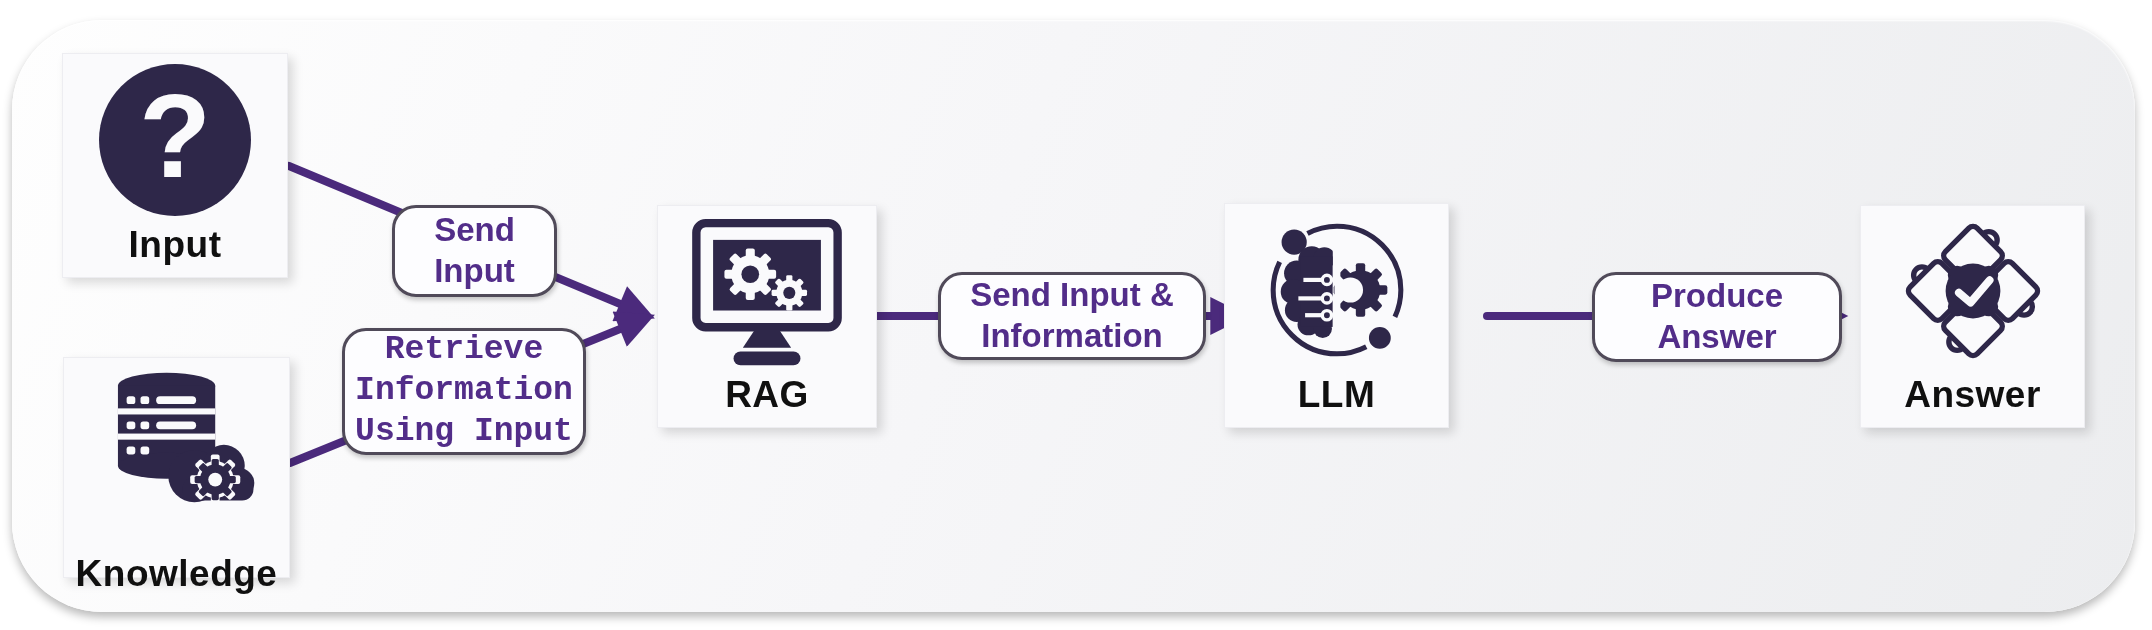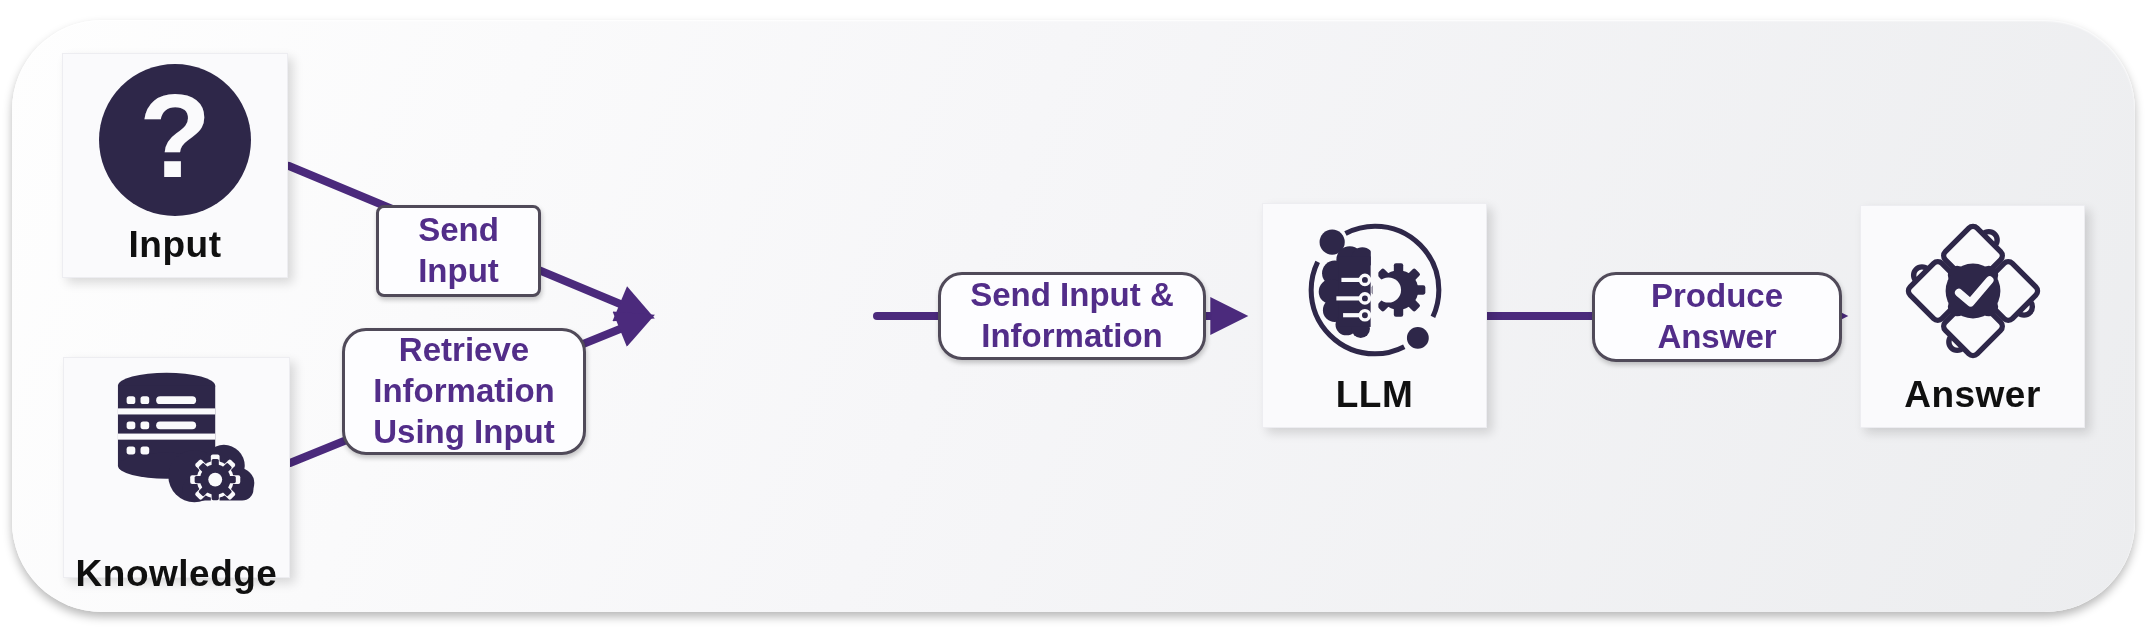--- a/index.html
+++ b/index.html
@@ -29,41 +29,41 @@
   }
   .node-icon{ flex:1; display:flex; align-items:center; justify-content:center; width:100%; }
   .node-label{
     font-weight:bold; color:#101010; font-size:37px; letter-spacing:0.5px;
     margin-bottom:14px; line-height:1;
   }
 
   #node-input     { left:62px;  top:53px;  width:226px; height:225px; }
   #node-knowledge { left:63px;  top:357px; width:227px; height:221px;gap:45px; }
   #node-rag       { left:657px; top:205px; width:220px; height:223px; }
-  #node-llm       { left:1262px;top:203px; width:225px; height:225px; }
+  #node-llm       { left:1224px;top:203px; width:225px; height:225px; }
   #node-answer    { left:1860px;top:205px; width:225px; height:223px; }
 
   .q-circle{
     width:152px; height:152px; border-radius:50%;
     background:#2e2749; color:#fafafc;
     display:flex; align-items:center; justify-content:center;
     font-size:118px; font-weight:bold; line-height:1; padding-bottom:8px;
   }
 
   .edge-label{
     position:absolute; z-index:4;
     background:#fdfdff;
     border:3px solid #504a59; border-radius:24px;
     color:#522d89; font-weight:bold; font-size:33px; line-height:1.24;
     display:flex; align-items:center; justify-content:center;
     text-align:center; white-space:pre-line;
     box-shadow:1px 3px 5px rgba(0,0,0,0.22);
   }
-  #edge-send-input { left:376px;  top:205px; width:165px; height:92px;border-radius:8px;  }
-  #edge-retrieve   { left:342px;  top:328px; width:244px; height:127px; }
+  #edge-send-input { left:392px;  top:205px; width:165px; height:92px;  }
+  #edge-retrieve   { left:342px;  top:328px; width:244px; height:127px;font-family:Liberation Mono, monospace; }
   #edge-send-info  { left:938px;  top:272px; width:268px; height:88px;  }
   #edge-produce    { left:1552px; top:272px; width:250px; height:90px;margin-left:40px;  }
 </style>
 </head>
 <body>
 
 <div class="canvas">
 
   <div class="panel"></div>
 
@@ -129,20 +129,35 @@
           <rect x="106" y="138" width="82" height="26" rx="13"></rect>
         </g>
         <use href="#gear8" transform="translate(144,140) scale(2.8)" fill="#fafafc"></use>
         <use href="#gear8" transform="translate(144,140) scale(2.3)" fill="#2e2749"></use>
         <circle cx="144" cy="140" r="8" fill="#fafafc"></circle>
       </svg>
     </div>
     <div class="node-label">Knowledge</div>
   </div>
 
+  <div class="node" id="node-rag">
+    <div class="node-icon">
+      <svg width="190" height="158" viewBox="0 0 200 170">
+        <rect x="24" y="12" width="152" height="112" rx="10" fill="none" stroke="#2e2749" stroke-width="9"></rect>
+        <rect x="42" y="30" width="116" height="76" fill="#2e2749"></rect>
+        <use href="#gear8" transform="translate(82,67) scale(2.7)" fill="#fafafc"></use>
+        <circle cx="82" cy="67" r="9.5" fill="#2e2749"></circle>
+        <use href="#gear8" transform="translate(124,87) scale(1.85)" fill="#fafafc"></use>
+        <circle cx="124" cy="87" r="6.5" fill="#2e2749"></circle>
+        <polygon points="86,128 114,128 126,146 74,146" fill="#2e2749"></polygon>
+        <rect x="64" y="150" width="72" height="15" rx="7.5" fill="#2e2749"></rect>
+      </svg>
+    </div>
+    <div class="node-label">RAG</div>
+  </div>
 
   <div class="node" id="node-llm">
     <div class="node-icon">
       <svg width="168" height="168" viewBox="0 0 200 200">
         <circle cx="100" cy="100" r="76" fill="none" stroke="#2e2749" stroke-width="6" stroke-dasharray="33 50 190 48 156.5"></circle>
         <circle cx="49" cy="43" r="15" fill="#2e2749"></circle>
         <circle cx="151" cy="157" r="13" fill="#2e2749"></circle>
         <g fill="#2e2749" clip-path="url(#brainclip)">
           <circle cx="70" cy="64" r="16"></circle>
           <circle cx="52" cy="80" r="15"></circle>

